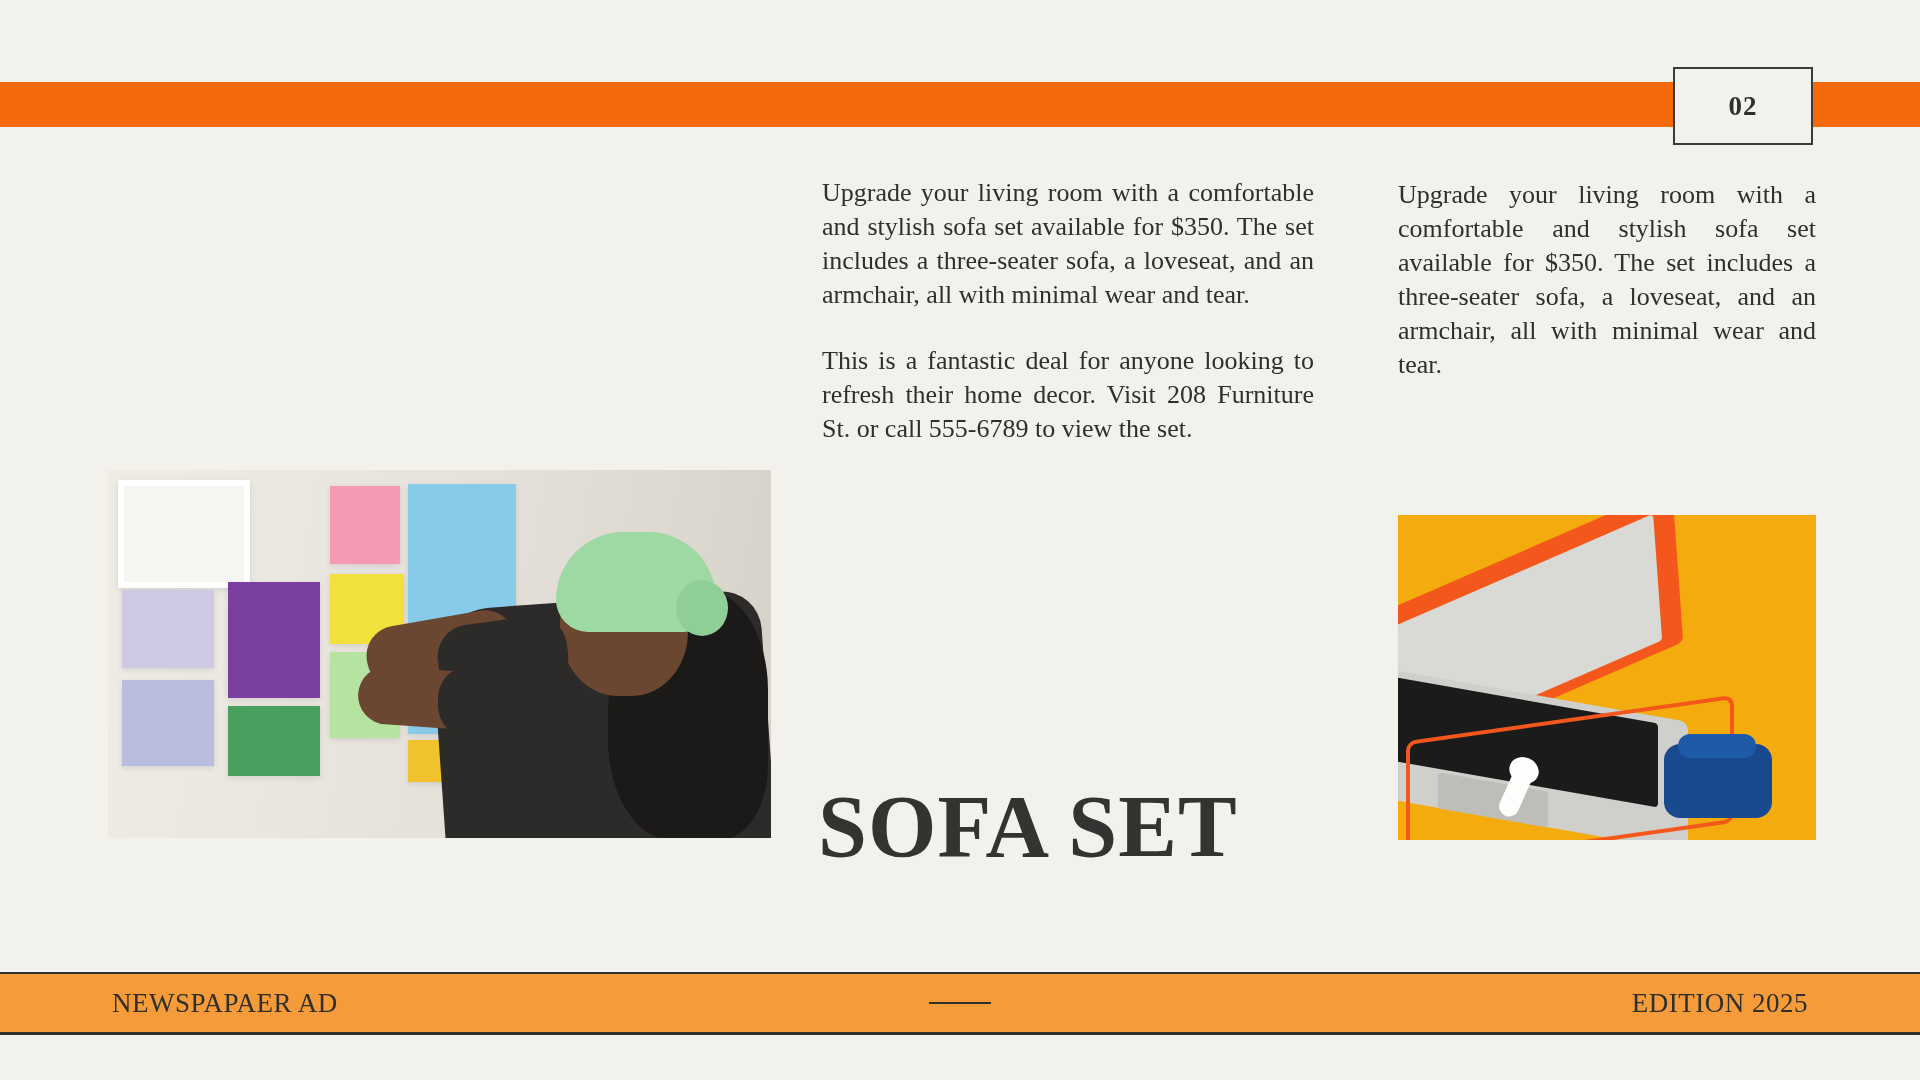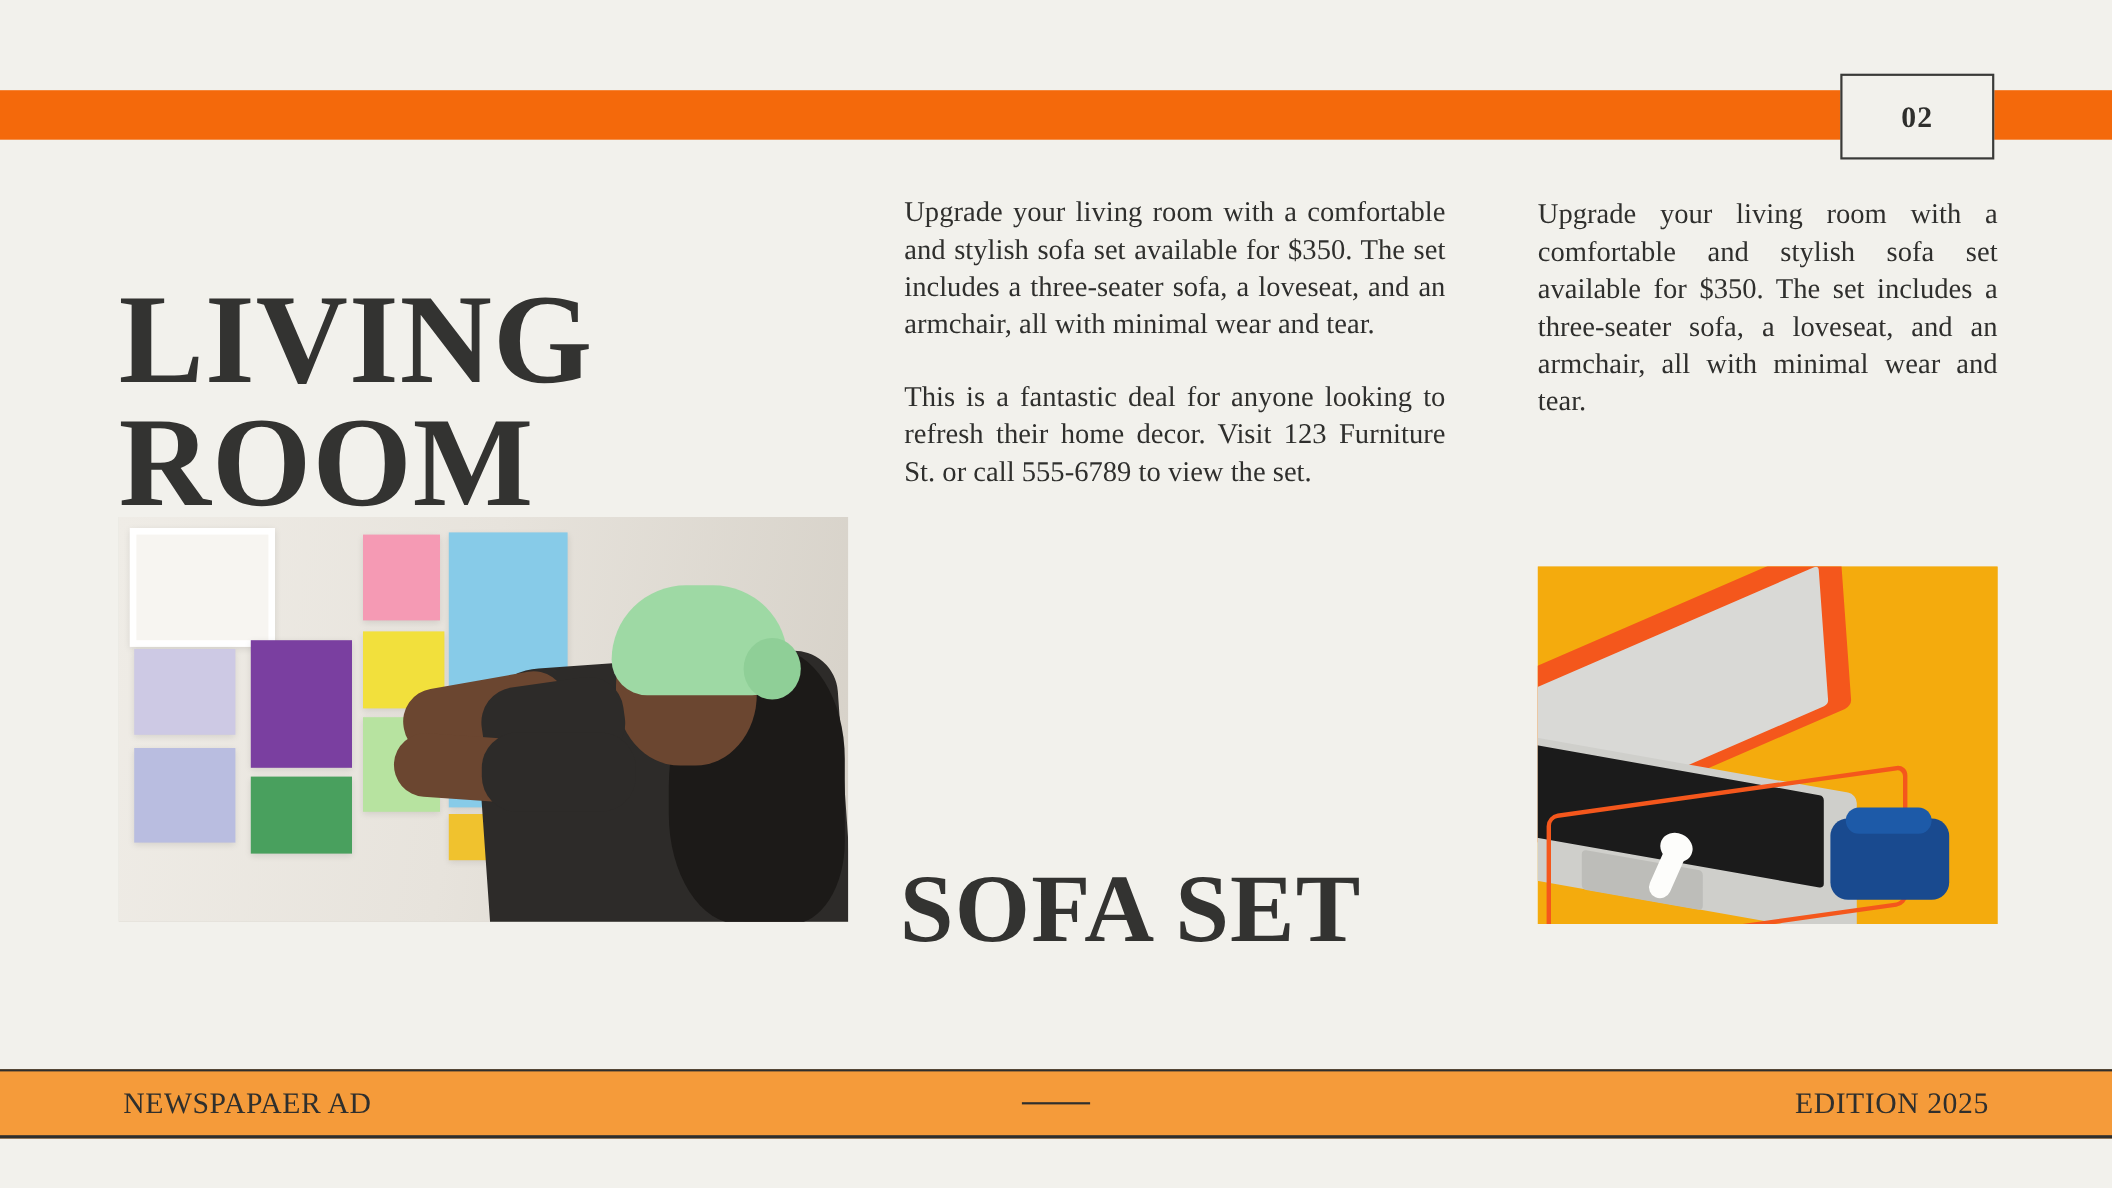--- a/index.html
+++ b/index.html
@@ -371,21 +371,20 @@
 
 <div class="page">
 
   <div class="top-bar"></div>
   <div class="page-number-box">
     <span>02</span>
   </div>
 
   <div class="content">
 
-    <h1 class="headline">LIVING ROOM</h1>
 
     <div class="photo-left">
       <div class="pl-wall"></div>
       <div class="pl-frame pl-f1"></div>
       <div class="pl-frame pl-f2"></div>
       <div class="pl-frame pl-f3"></div>
       <div class="pl-frame pl-f4"></div>
       <div class="pl-frame pl-f5"></div>
       <div class="pl-frame pl-f6"></div>
       <div class="pl-frame pl-f7"></div>
@@ -399,21 +398,21 @@
       <div class="pl-head"></div>
       <div class="pl-hat"></div>
       <div class="pl-arm"></div>
       <div class="pl-sleeve"></div>
       <div class="pl-arm2"></div>
       <div class="pl-sleeve2"></div>
     </div>
 
     <div class="col-mid">
       <p class="body-text">Upgrade your living room with a comfortable and stylish sofa set available for $350. The set includes a three-seater sofa, a loveseat, and an armchair, all with minimal wear and tear.</p>
-      <p class="body-text">This is a fantastic deal for anyone looking to refresh their home decor. Visit 123 Furniture St. or call 555-6789 to view the set.</p>
+      <p class="body-text">This is a fantastic deal for anyone looking to refresh their home decor. Visit 208 Furniture St. or call 555-6789 to view the set.</p>
     </div>
 
     <div class="col-right">
       <p class="body-text">Upgrade your living room with a comfortable and stylish sofa set available for $350. The set includes a three-seater sofa, a loveseat, and an armchair, all with minimal wear and tear.</p>
     </div>
 
     <h2 class="subhead">SOFA SET</h2>
 
     <div class="photo-right">
       <div class="pr-bg"></div>

